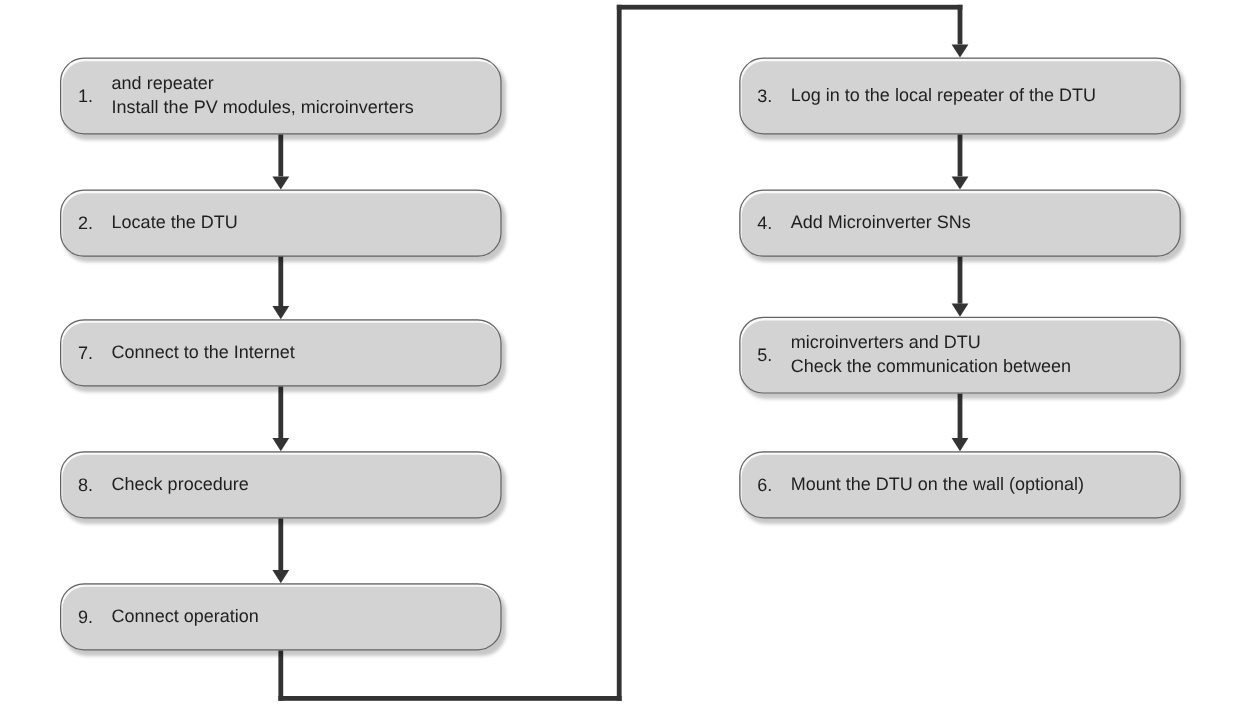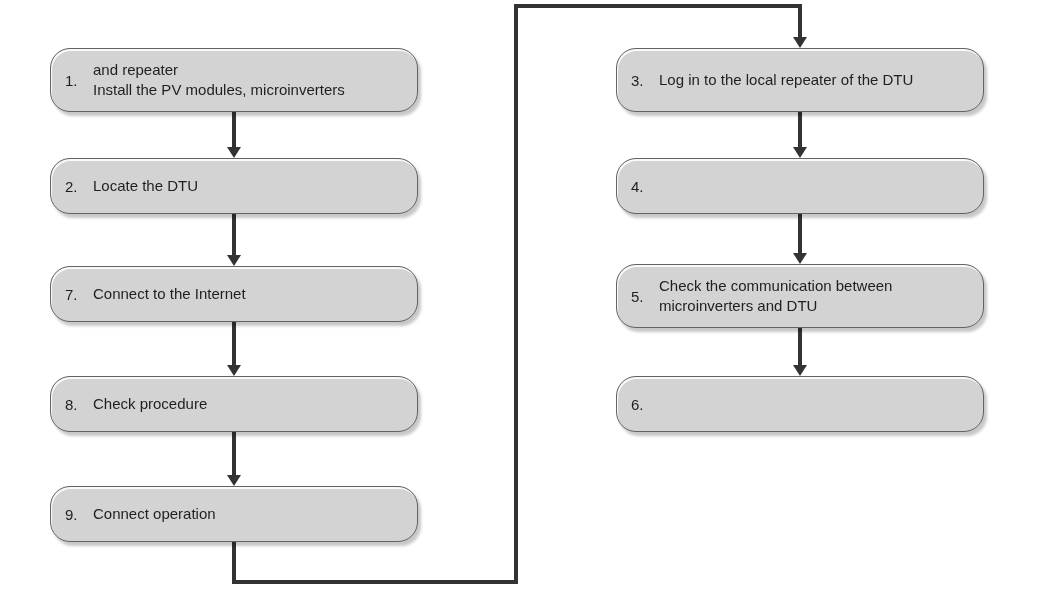--- a/index.html
+++ b/index.html
@@ -99,27 +99,33 @@
 
   <div class="box" style="left:616px;top:48px;width:368px;height:64px;">
     <span class="num">3.</span>
     <span class="txt">
       <span class="line">Log in to the local repeater of the DTU</span>
     </span>
   </div>
 
   <div class="box" style="left:616px;top:158px;width:368px;height:56px;">
     <span class="num">4.</span>
+    <span class="txt">
+      <span class="line">Add Microinverter SNs</span>
+    </span>
   </div>
 
   <div class="box" style="left:616px;top:264px;width:368px;height:64px;">
     <span class="num">5.</span>
     <span class="txt">
+      <span class="line">microinverters and DTU</span>
       <span class="line">Check the communication between</span>
-      <span class="line">microinverters and DTU</span>
     </span>
   </div>
 
   <div class="box" style="left:616px;top:376px;width:368px;height:56px;">
     <span class="num">6.</span>
+    <span class="txt">
+      <span class="line">Mount the DTU on the wall (optional)</span>
+    </span>
   </div>
 
 </div>
 
 </body></html>

